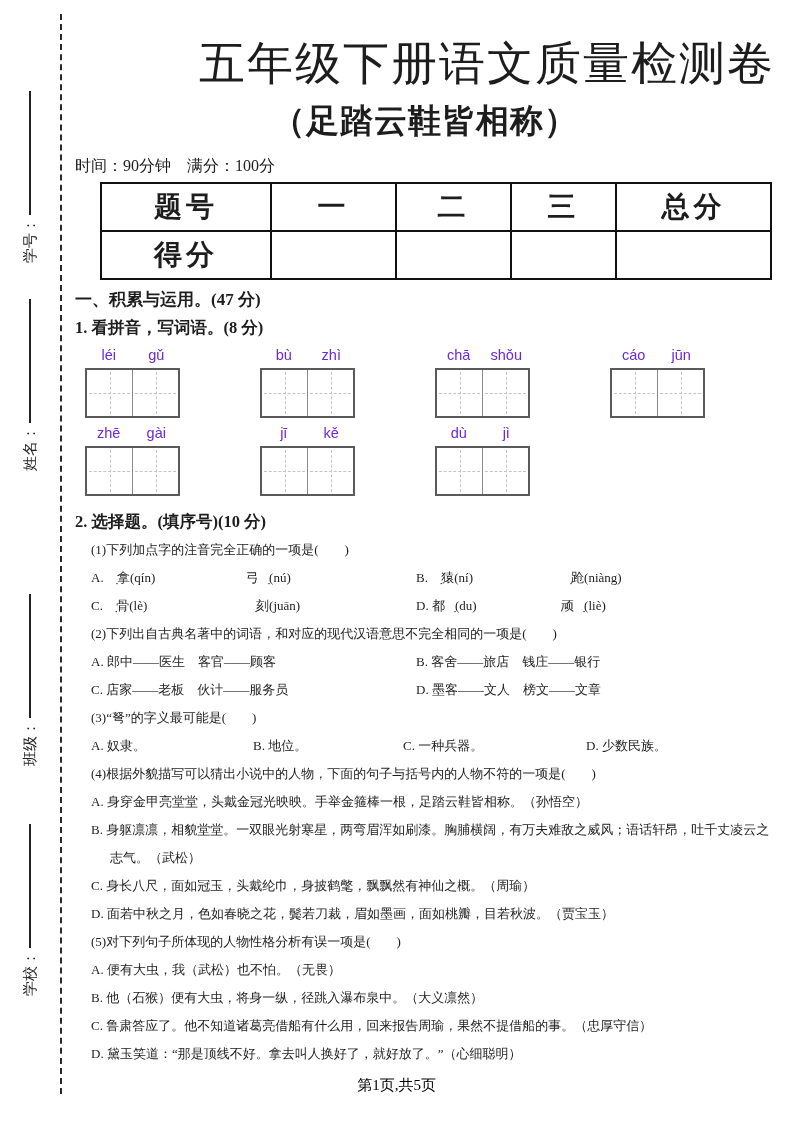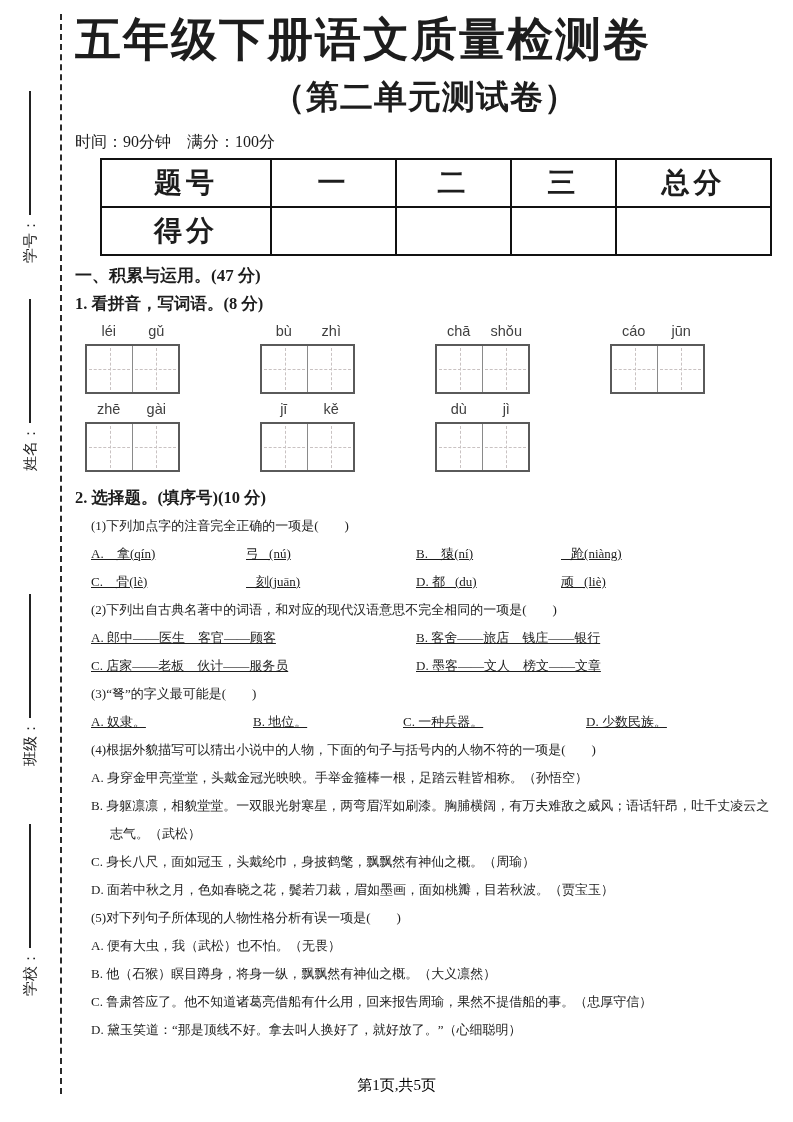--- a/index.html
+++ b/index.html
@@ -15,50 +15,50 @@
   }
   .seal-item{
     position:absolute;left:-66px;width:192px;height:22px;
     display:flex;align-items:center;justify-content:flex-start;
     transform:rotate(-90deg);
     font-size:15px;color:#222;white-space:nowrap;
   }
   .seal-item .write-line{display:inline-block;width:124px;height:2px;background:#222;margin-left:3px;}
   
   .content{position:absolute;left:75px;top:0;width:700px;}
-  .title{margin-top:14px;text-align:left;font-size:46px;font-weight:700;letter-spacing:2px;line-height:1.15;}
+  .title{margin-top:38px;text-align:right;font-size:46px;font-weight:400;letter-spacing:2px;line-height:1.15;}
   .subtitle{margin-top:8px;text-align:center;font-size:33px;font-weight:700;letter-spacing:1px;}
   .meta{margin-top:12px;text-align:left;font-size:16px;padding-right:6px;}
   
   table.score{border-collapse:collapse;margin:5px 0 0 25px;table-layout:fixed;width:670px;}
   table.score td{
     border:2.5px solid #111;height:44px;text-align:center;vertical-align:middle;
     font-size:28px;font-weight:700;letter-spacing:4px;
   }
   
   .line{font-size:13px;line-height:28px;margin:0;}
   .sec-heading{font-weight:700;font-size:17px;margin-top:6px;}
   .qstem{font-weight:700;font-size:16.5px;}
   .sub{margin-left:16px;}
   .hang{padding-left:19px;text-indent:-19px;}
   
   .pin-row{display:flex;gap:80px;padding-left:10px;margin-top:5px;}
   .pin-row.second{margin-top:7px;}
   .pin-group{width:95px;}
   .pin-labels{display:flex;height:21px;font-family:"Liberation Sans","DejaVu Sans",sans-serif;
-    font-size:14.5px;color:#404040;}
+    font-size:14.5px;color:#6d28d9;}
   .pin-labels span{flex:1;text-align:center;}
   .grid-box{height:46px;border:2px solid #5a5a5a;display:flex;background:#fff;}
   .gcell{flex:1;position:relative;}
   .gcell + .gcell{border-left:1.5px solid #8a8a8a;}
   .gcell::before{content:"";position:absolute;left:2px;right:2px;top:50%;border-top:1.5px dashed #c9c2c2;}
   .gcell::after{content:"";position:absolute;top:2px;bottom:2px;left:50%;border-left:1.5px dashed #c9c2c2;}
   
   .optrow{display:flex;margin-left:16px;}
-  .optrow > span{display:block;text-decoration:underline;}
+  .optrow > span{display:block;}
   .r1c1{width:155px;} .r1c2{width:170px;} .r1c3{width:145px;} .r1c4{flex:1;}
   .r2c1{width:325px;} .r2c2{flex:1;}
   .r3c1{width:162px;} .r3c2{width:150px;} .r3c3{width:183px;} .r3c4{flex:1;}
   
   .footer{position:absolute;left:0;right:0;top:1076px;text-align:center;font-size:15px;color:#000000;}
 </style>
 </head>
 <body>
 
 <div class="seal-divider"></div>
@@ -76,21 +76,21 @@
   <span class="write-line"></span>
 </div>
 <div class="seal-item" style="top:889px;">
   <span>学校：</span>
   <span class="write-line"></span>
 </div>
 
 <div class="content">
 
   <div class="title">五年级下册语文质量检测卷</div>
-  <div class="subtitle">（第二单元测试卷）</div>
+  <div class="subtitle">（足踏云鞋皆相称）</div>
   <div class="meta">时间：90分钟　满分：100分</div>
 
   <table class="score">
     <colgroup>
         <col style="width:170px">
         <col style="width:125px">
         <col style="width:115px">
         <col style="width:105px">
         <col style="width:155px">
       </colgroup>
@@ -226,19 +226,19 @@
   </div>
 
   <p class="line sub">(4)根据外貌描写可以猜出小说中的人物，下面的句子与括号内的人物不符的一项是(　　)</p>
   <p class="line sub hang">A. 身穿金甲亮堂堂，头戴金冠光映映。手举金箍棒一根，足踏云鞋皆相称。（孙悟空）</p>
   <p class="line sub hang">B. 身躯凛凛，相貌堂堂。一双眼光射寒星，两弯眉浑如刷漆。胸脯横阔，有万夫难敌之威风；语话轩昂，吐千丈凌云之志气。（武松）</p>
   <p class="line sub hang">C. 身长八尺，面如冠玉，头戴纶巾，身披鹤氅，飘飘然有神仙之概。（周瑜）</p>
   <p class="line sub hang">D. 面若中秋之月，色如春晓之花，鬓若刀裁，眉如墨画，面如桃瓣，目若秋波。（贾宝玉）</p>
 
   <p class="line sub">(5)对下列句子所体现的人物性格分析有误一项是(　　)</p>
   <p class="line sub hang">A. 便有大虫，我（武松）也不怕。（无畏）</p>
-  <p class="line sub hang">B. 他（石猴）瞑目蹲身，将身一纵，飘飘然有神仙之概。（大义凛然）</p>
+  <p class="line sub hang">B. 他（石猴）便有大虫，将身一纵，径跳入瀑布泉中。（大义凛然）</p>
   <p class="line sub hang">C. 鲁肃答应了。他不知道诸葛亮借船有什么用，回来报告周瑜，果然不提借船的事。（忠厚守信）</p>
   <p class="line sub hang">D. 黛玉笑道：“那是顶线不好。拿去叫人换好了，就好放了。”（心细聪明）</p>
 
 </div>
 
 <div class="footer">第1页,共5页</div>
 
 </body></html>

